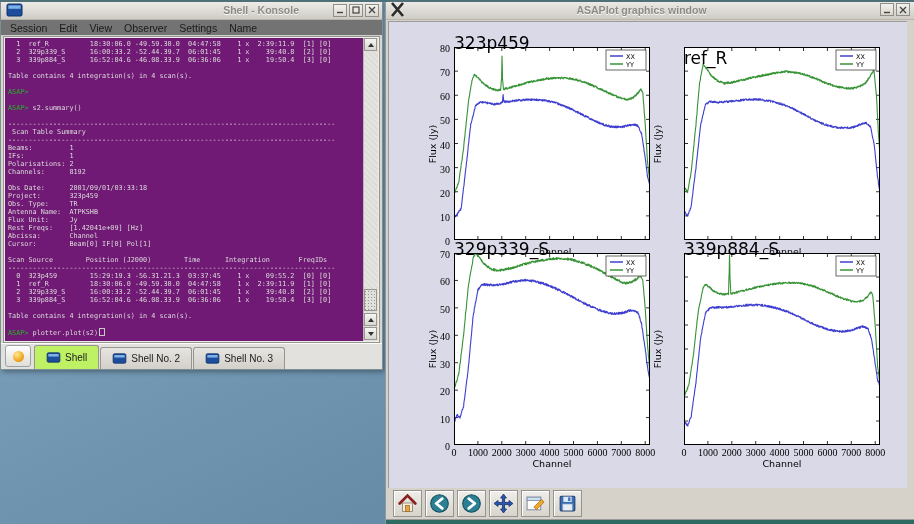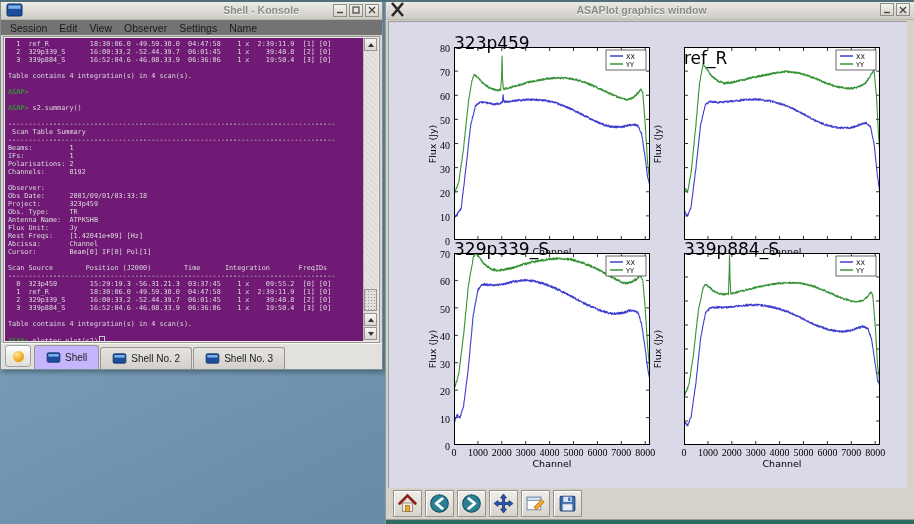--- a/index.html
+++ b/index.html
@@ -39,21 +39,21 @@
     border:1px solid #99968f;box-sizing:border-box;
     background-image:radial-gradient(#9a978f 0.7px,transparent 0.8px);background-size:3px 3px;background-position:2px 3px;}
   .ktabs{position:absolute;left:0;bottom:0;right:0;height:26px;background:#e3e1dd;border-top:1px solid #fcfcfa;
     display:flex;align-items:flex-end;padding-left:3px;box-sizing:border-box;}
   .knew{width:24px;height:20px;margin:0 3px 2px 1px;border:1px solid #9aa2a8;border-radius:3px;
     background:linear-gradient(#fdfdfc,#e0ded9);display:flex;align-items:center;justify-content:center;}
   .kball{width:11px;height:11px;border-radius:50%;background:radial-gradient(circle at 35% 30%,#ffe996,#f2a81f 60%,#c87f08);}
   .ktab{height:21px;display:flex;align-items:center;gap:4px;padding:0 11px;margin-right:1px;margin-bottom:0;
     border:1px solid #98958f;border-bottom:none;border-radius:3px 3px 0 0;
     background:linear-gradient(#e6e4e0,#d3d0ca);font-size:10px;color:#1c1c1c;}
-  .ktab.active{background:#c4b5fd;height:23px;}
+  .ktab.active{background:#bef264;height:23px;}
   .tabicon{width:15px;height:11px;}
 
   
   #asaplot{position:absolute;left:385px;top:0;width:529px;height:524px;background:#d6d2ca;
     border-left:1px solid #8a9aa0;box-sizing:border-box;}
   .at-titlebar{height:19px;background:linear-gradient(#efede9,#cfccc6);display:flex;align-items:center;
     padding:0 4px;border-bottom:1px solid #b8b5af;}
   .at-title{flex:1;text-align:center;font-size:10.5px;font-weight:bold;color:#8c8c86;text-shadow:0 1px 0 #fafaf8;}
   #plot-canvas{position:absolute;left:2px;top:21px;width:518px;height:466px;background:#d9d9e8;
     border:1px solid #9a9a9a;border-right:none;box-sizing:content-box;}
@@ -121,21 +121,20 @@
           <div class="tline"><span class="tgreen">ASAP&gt; </span><span>s2.summary()</span></div>
           <div class="tline">&nbsp;</div>
           <div class="tline"><span>--------------------------------------------------------------------------------</span></div>
           <div class="tline"><span> Scan Table Summary</span></div>
           <div class="tline"><span>--------------------------------------------------------------------------------</span></div>
           <div class="tline"><span>Beams:         1</span></div>
           <div class="tline"><span>IFs:           1</span></div>
           <div class="tline"><span>Polarisations: 2</span></div>
           <div class="tline"><span>Channels:      8192</span></div>
           <div class="tline">&nbsp;</div>
-          <div class="tline"><span>Observer:</span></div>
           <div class="tline"><span>Obs Date:      2001/09/01/03:33:18</span></div>
           <div class="tline"><span>Project:       323p459</span></div>
           <div class="tline"><span>Obs. Type:     TR</span></div>
           <div class="tline"><span>Antenna Name:  ATPKSHB</span></div>
           <div class="tline"><span>Flux Unit:     Jy</span></div>
           <div class="tline"><span>Rest Freqs:    [1.42041e+09] [Hz]</span></div>
           <div class="tline"><span>Abcissa:       Channel</span></div>
           <div class="tline"><span>Cursor:        Beam[0] IF[0] Pol[1]</span></div>
           <div class="tline">&nbsp;</div>
           <div class="tline"><span>Scan Source        Position (J2000)        Time      Integration       FreqIDs</span></div>

